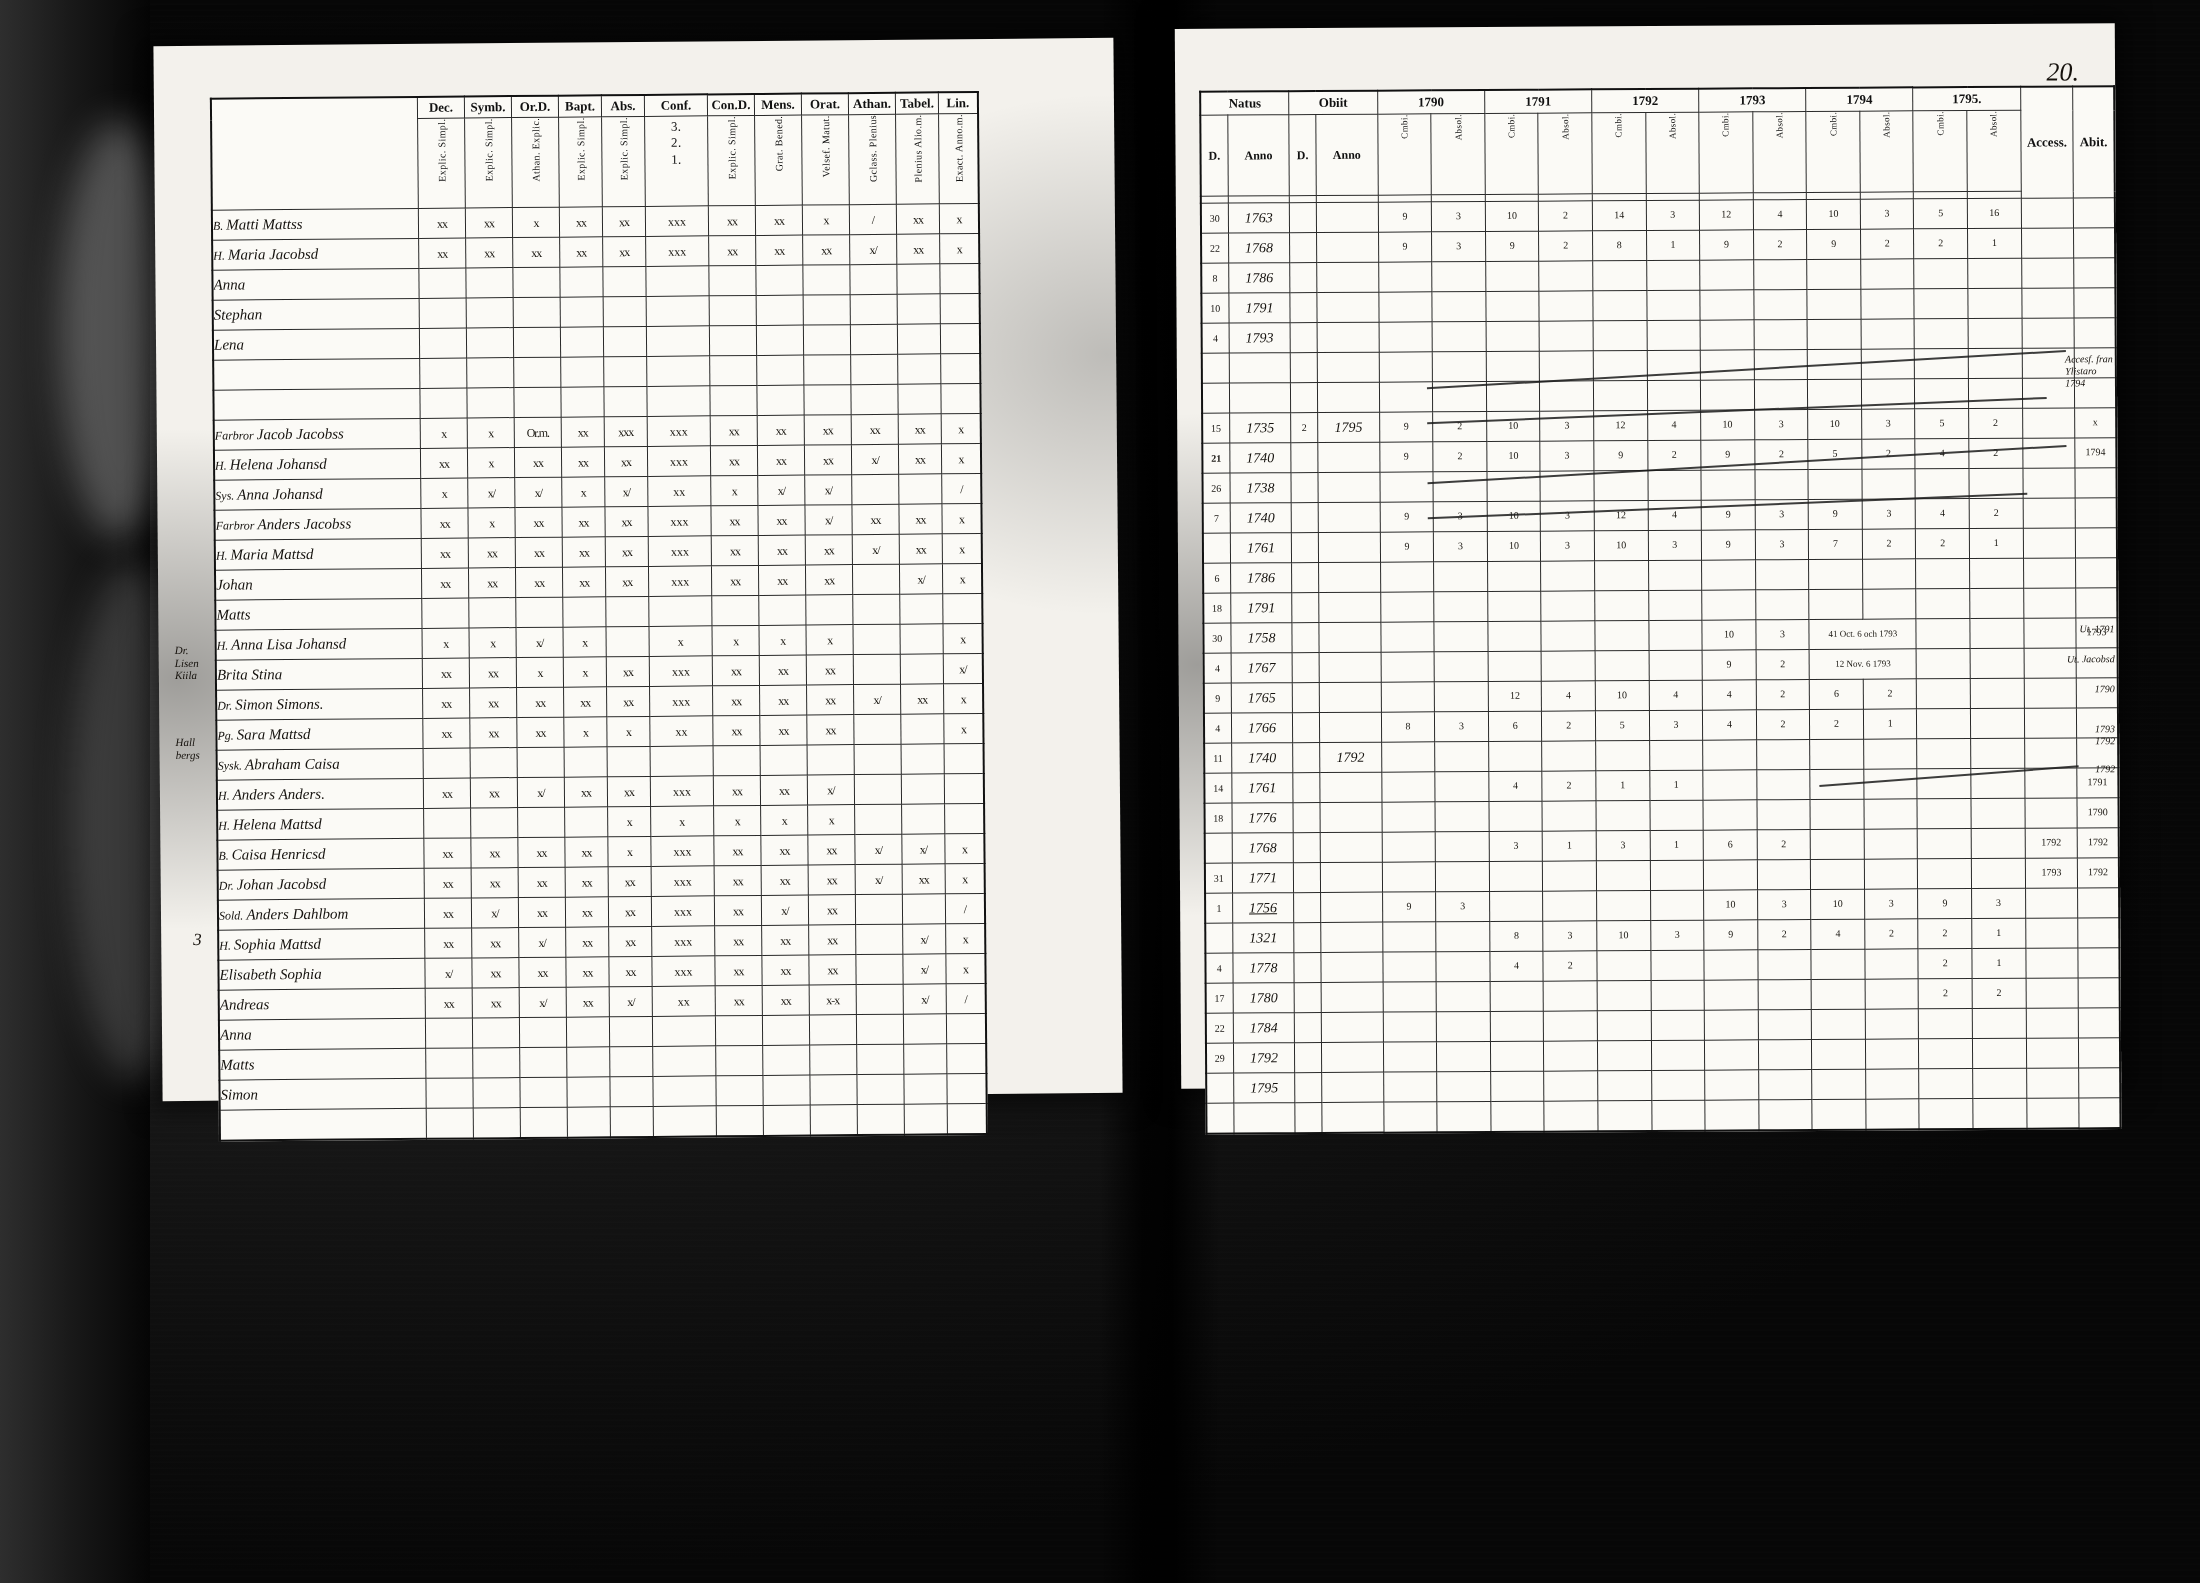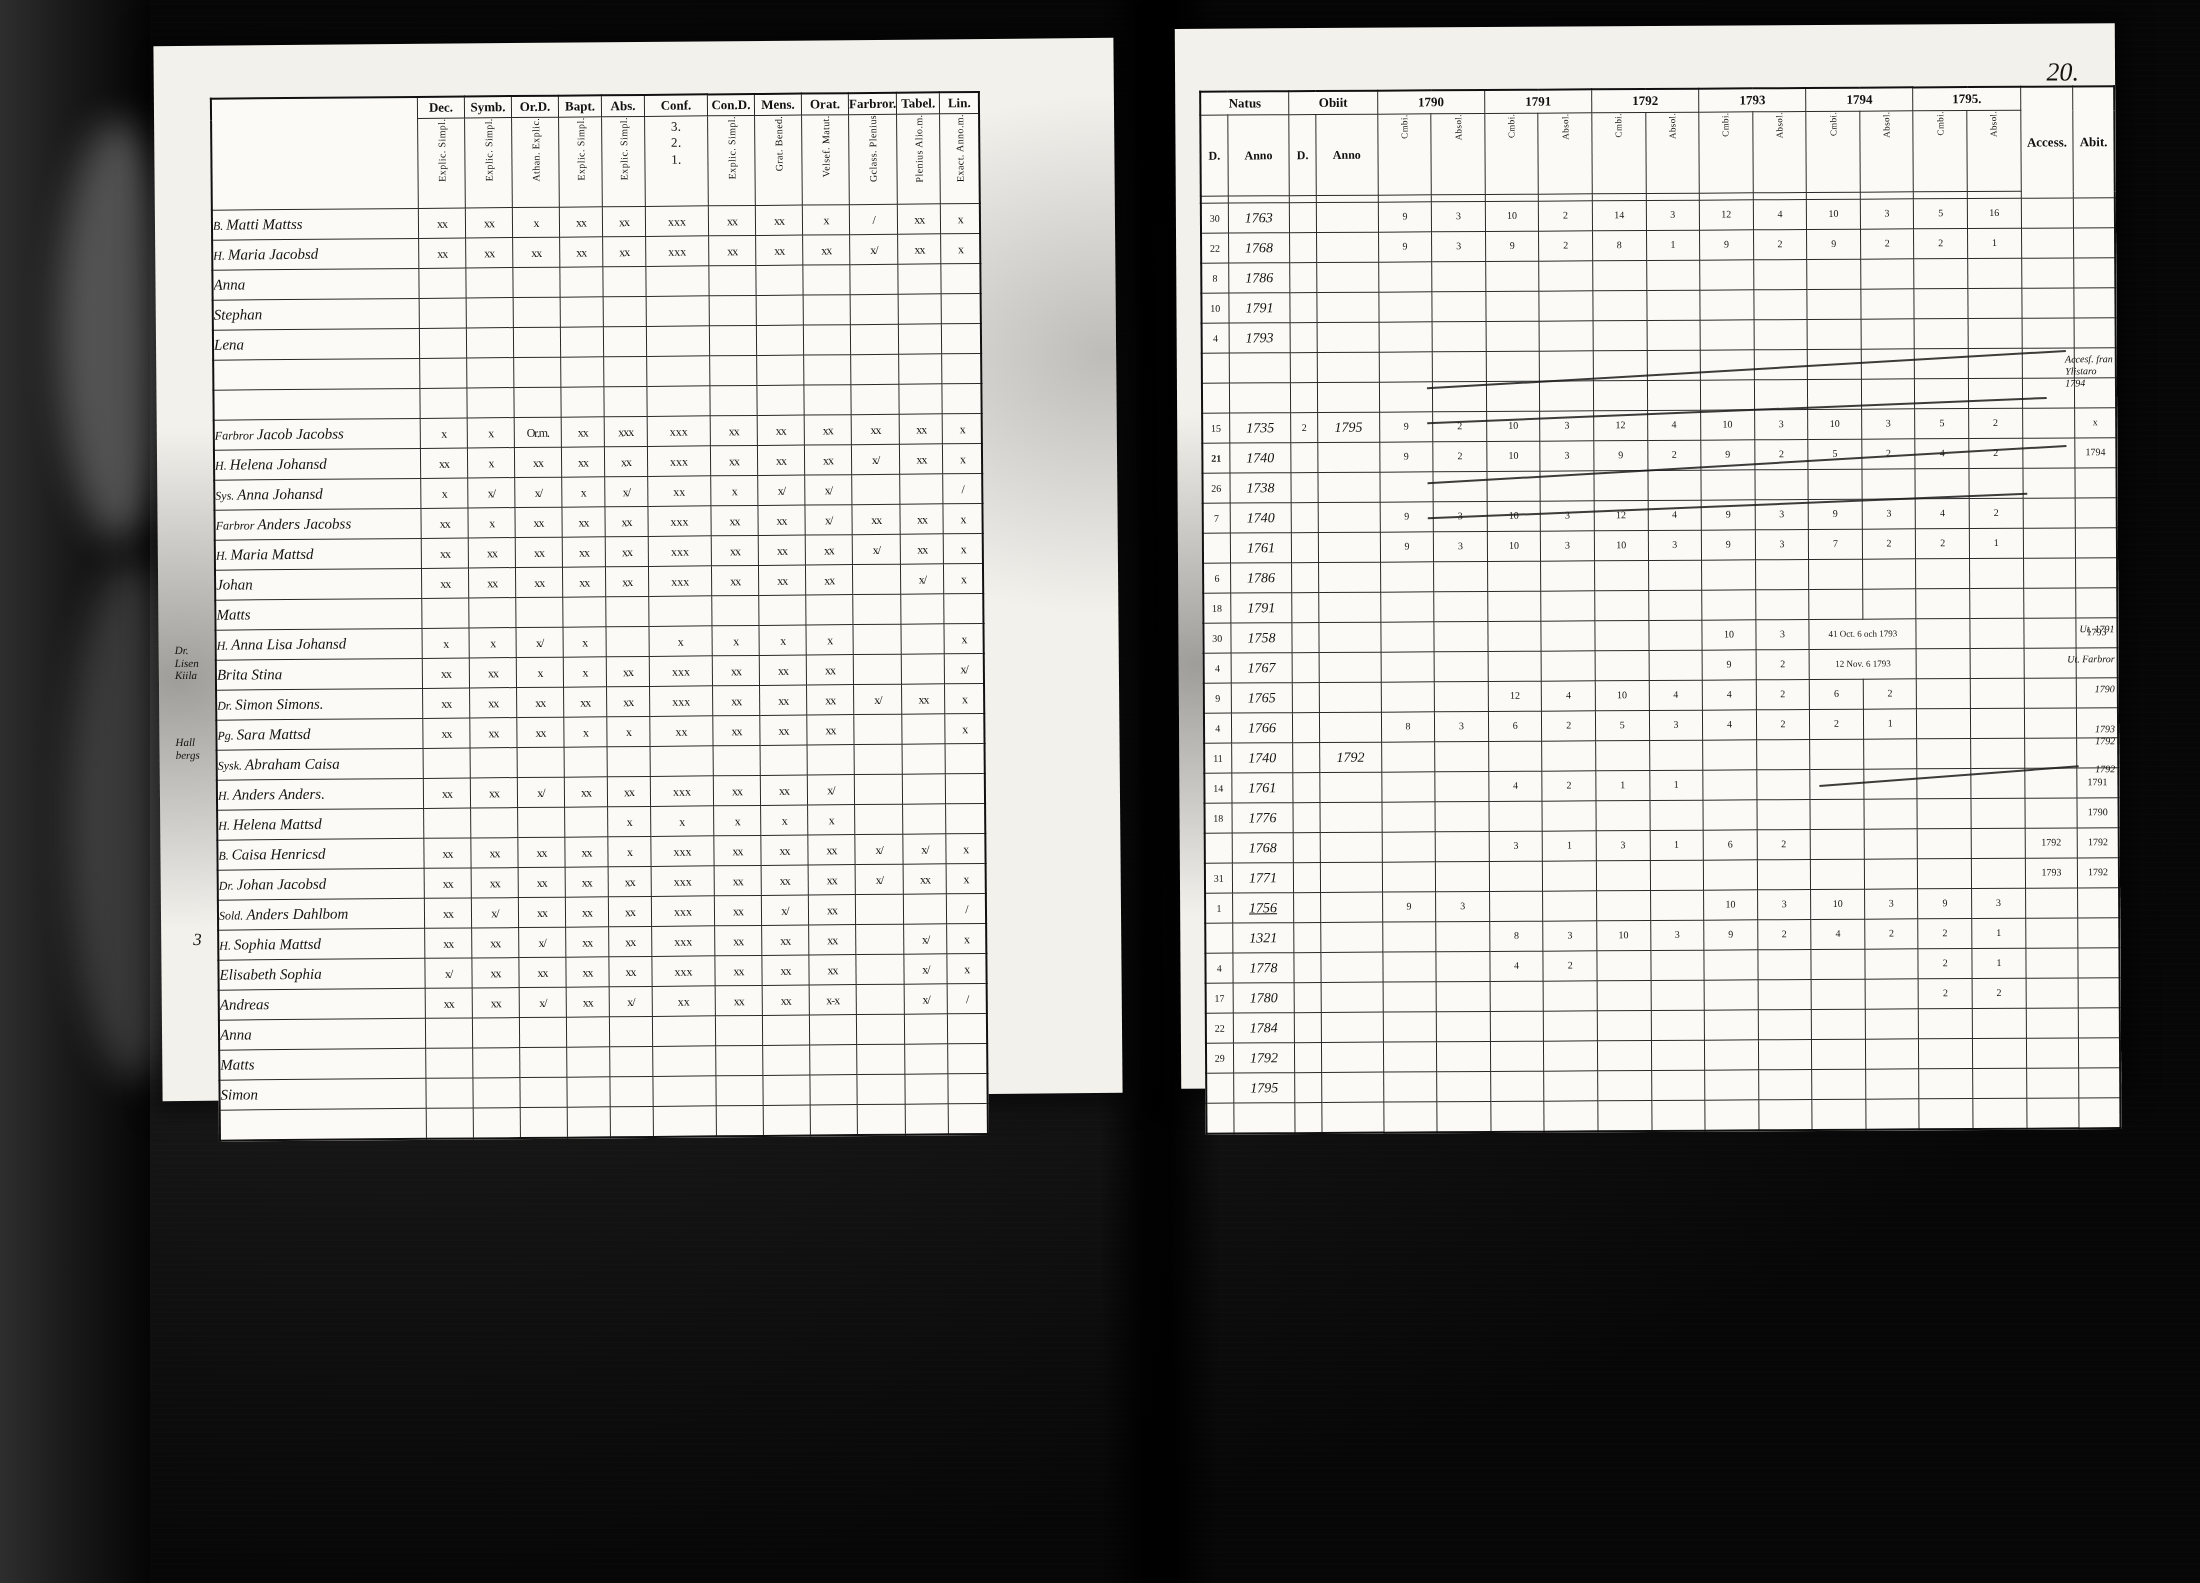--- a/index.html
+++ b/index.html
@@ -81,21 +81,21 @@
           <td rowspan="2" style="width: 205px; height: 110px;"></td>
           <td class="hdr" style="width: 46px; height: 20px;">Dec.</td>
           <td class="hdr" style="width: 46px; height: 20px;">Symb.</td>
           <td class="hdr" style="width: 46px; height: 20px;">Or.D.</td>
           <td class="hdr" style="width: 42px; height: 20px;">Bapt.</td>
           <td class="hdr" style="width: 42px; height: 20px;">Abs.</td>
           <td class="hdr" style="width: 62px; height: 20px;">Conf.</td>
           <td class="hdr" style="width: 46px; height: 20px;">Con.D.</td>
           <td class="hdr" style="width: 46px; height: 20px;">Mens.</td>
           <td class="hdr" style="width: 46px; height: 20px;">Orat.</td>
-          <td class="hdr" style="width: 46px; height: 20px;">Farbror.</td>
+          <td class="hdr" style="width: 46px; height: 20px;">Athan.</td>
           <td class="hdr" style="width: 42px; height: 20px;">Tabel.</td>
           <td class="hdr" style="width: 38px; height: 20px;">Lin.</td>
         </tr>
         <tr>
           <td style="height: 88px; vertical-align: top;">
             <div class="vhdrwrap">
               <div class="vhdr">Explic. Simpl.</div>
             </div>
           </td>
           <td style="height: 88px; vertical-align: top;">
@@ -1342,21 +1342,21 @@
           <td class="sm" style="height: 29px;"></td>
           <td class="sm" style="height: 29px;"></td>
         </tr>
       </tbody>
     </table>
   <div id="rightnotes">
       <div class="rightnote" style="top: 330px; right: 4px; white-space: pre;">Accesf. fran
 Ylistaro
 1794</div>
       <div class="rightnote" style="top: 600px; right: 4px; white-space: pre;">Ut. 1791</div>
-      <div class="rightnote" style="top: 630px; right: 4px; white-space: pre;">Ut. Farbror</div>
+      <div class="rightnote" style="top: 630px; right: 4px; white-space: pre;">Ut. Jacobsd</div>
       <div class="rightnote" style="top: 660px; right: 4px; white-space: pre;">1790</div>
       <div class="rightnote" style="top: 700px; right: 4px; white-space: pre;">1793
 1792</div>
       <div class="rightnote" style="top: 740px; right: 4px; white-space: pre;">1792</div>
     </div>
 <div class="strike" style="left: 250px; top: 360px; width: 640px; transform: rotate(-3deg);"></div>
     <div class="strike" style="left: 250px; top: 395px; width: 620px; transform: rotate(-2deg);"></div>
     <div class="strike" style="left: 250px; top: 455px; width: 640px; transform: rotate(-3deg);"></div>
     <div class="strike" style="left: 250px; top: 490px; width: 600px; transform: rotate(-2deg);"></div>
     <div class="strike" style="left: 640px; top: 760px; width: 260px; transform: rotate(-4deg);"></div>

